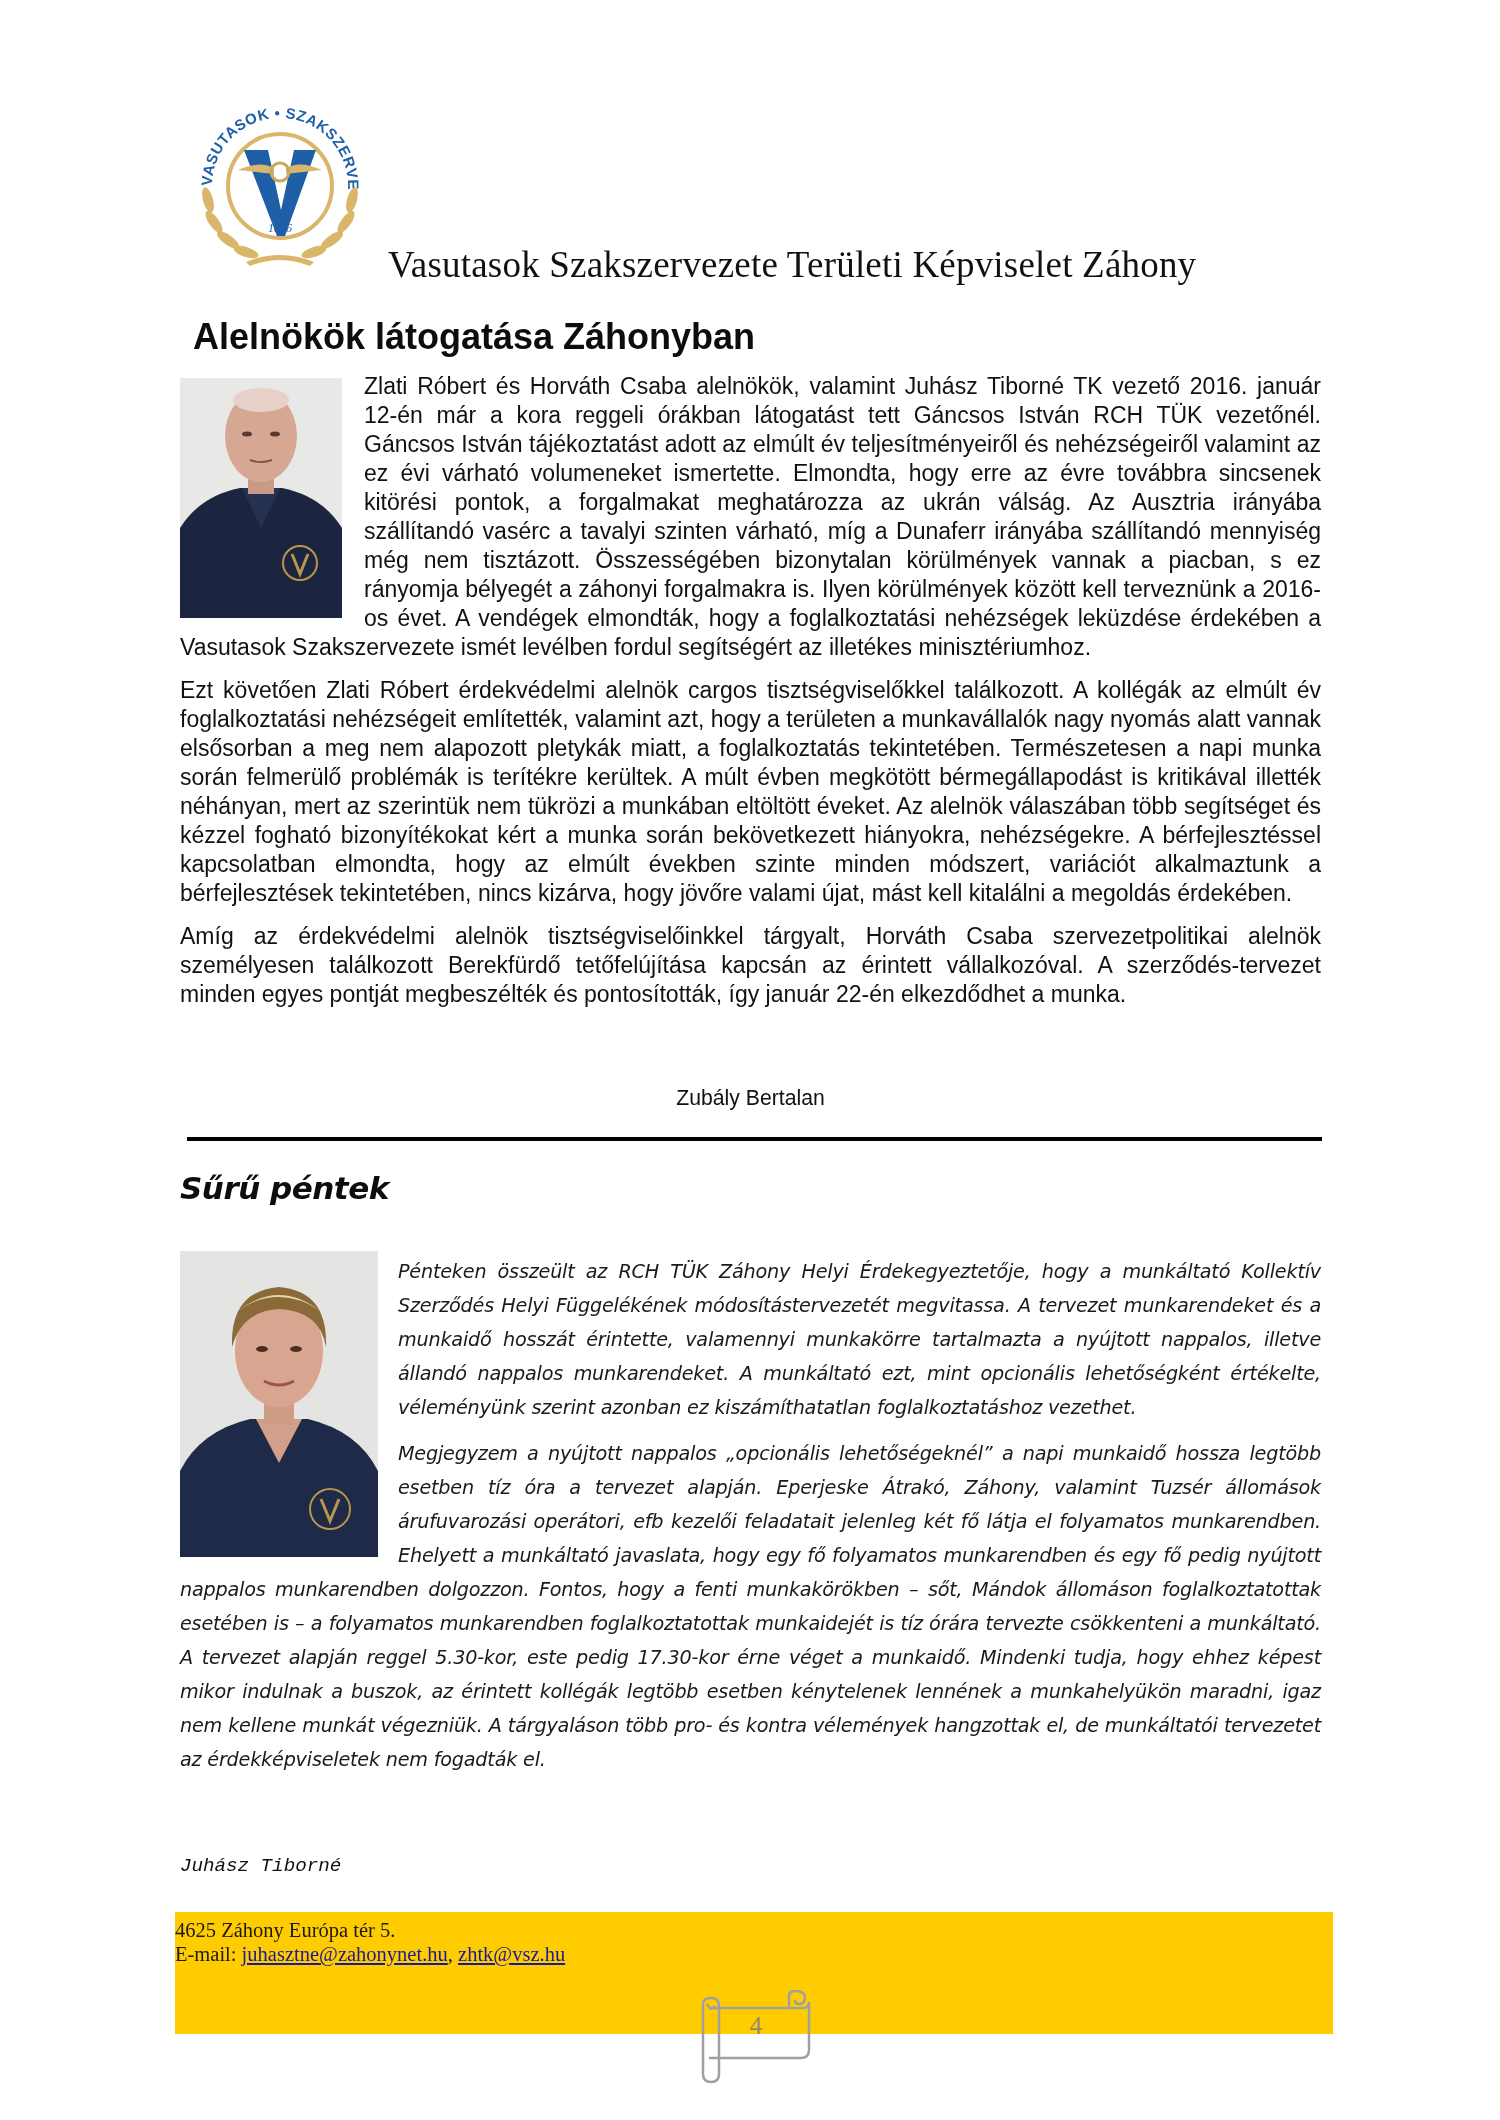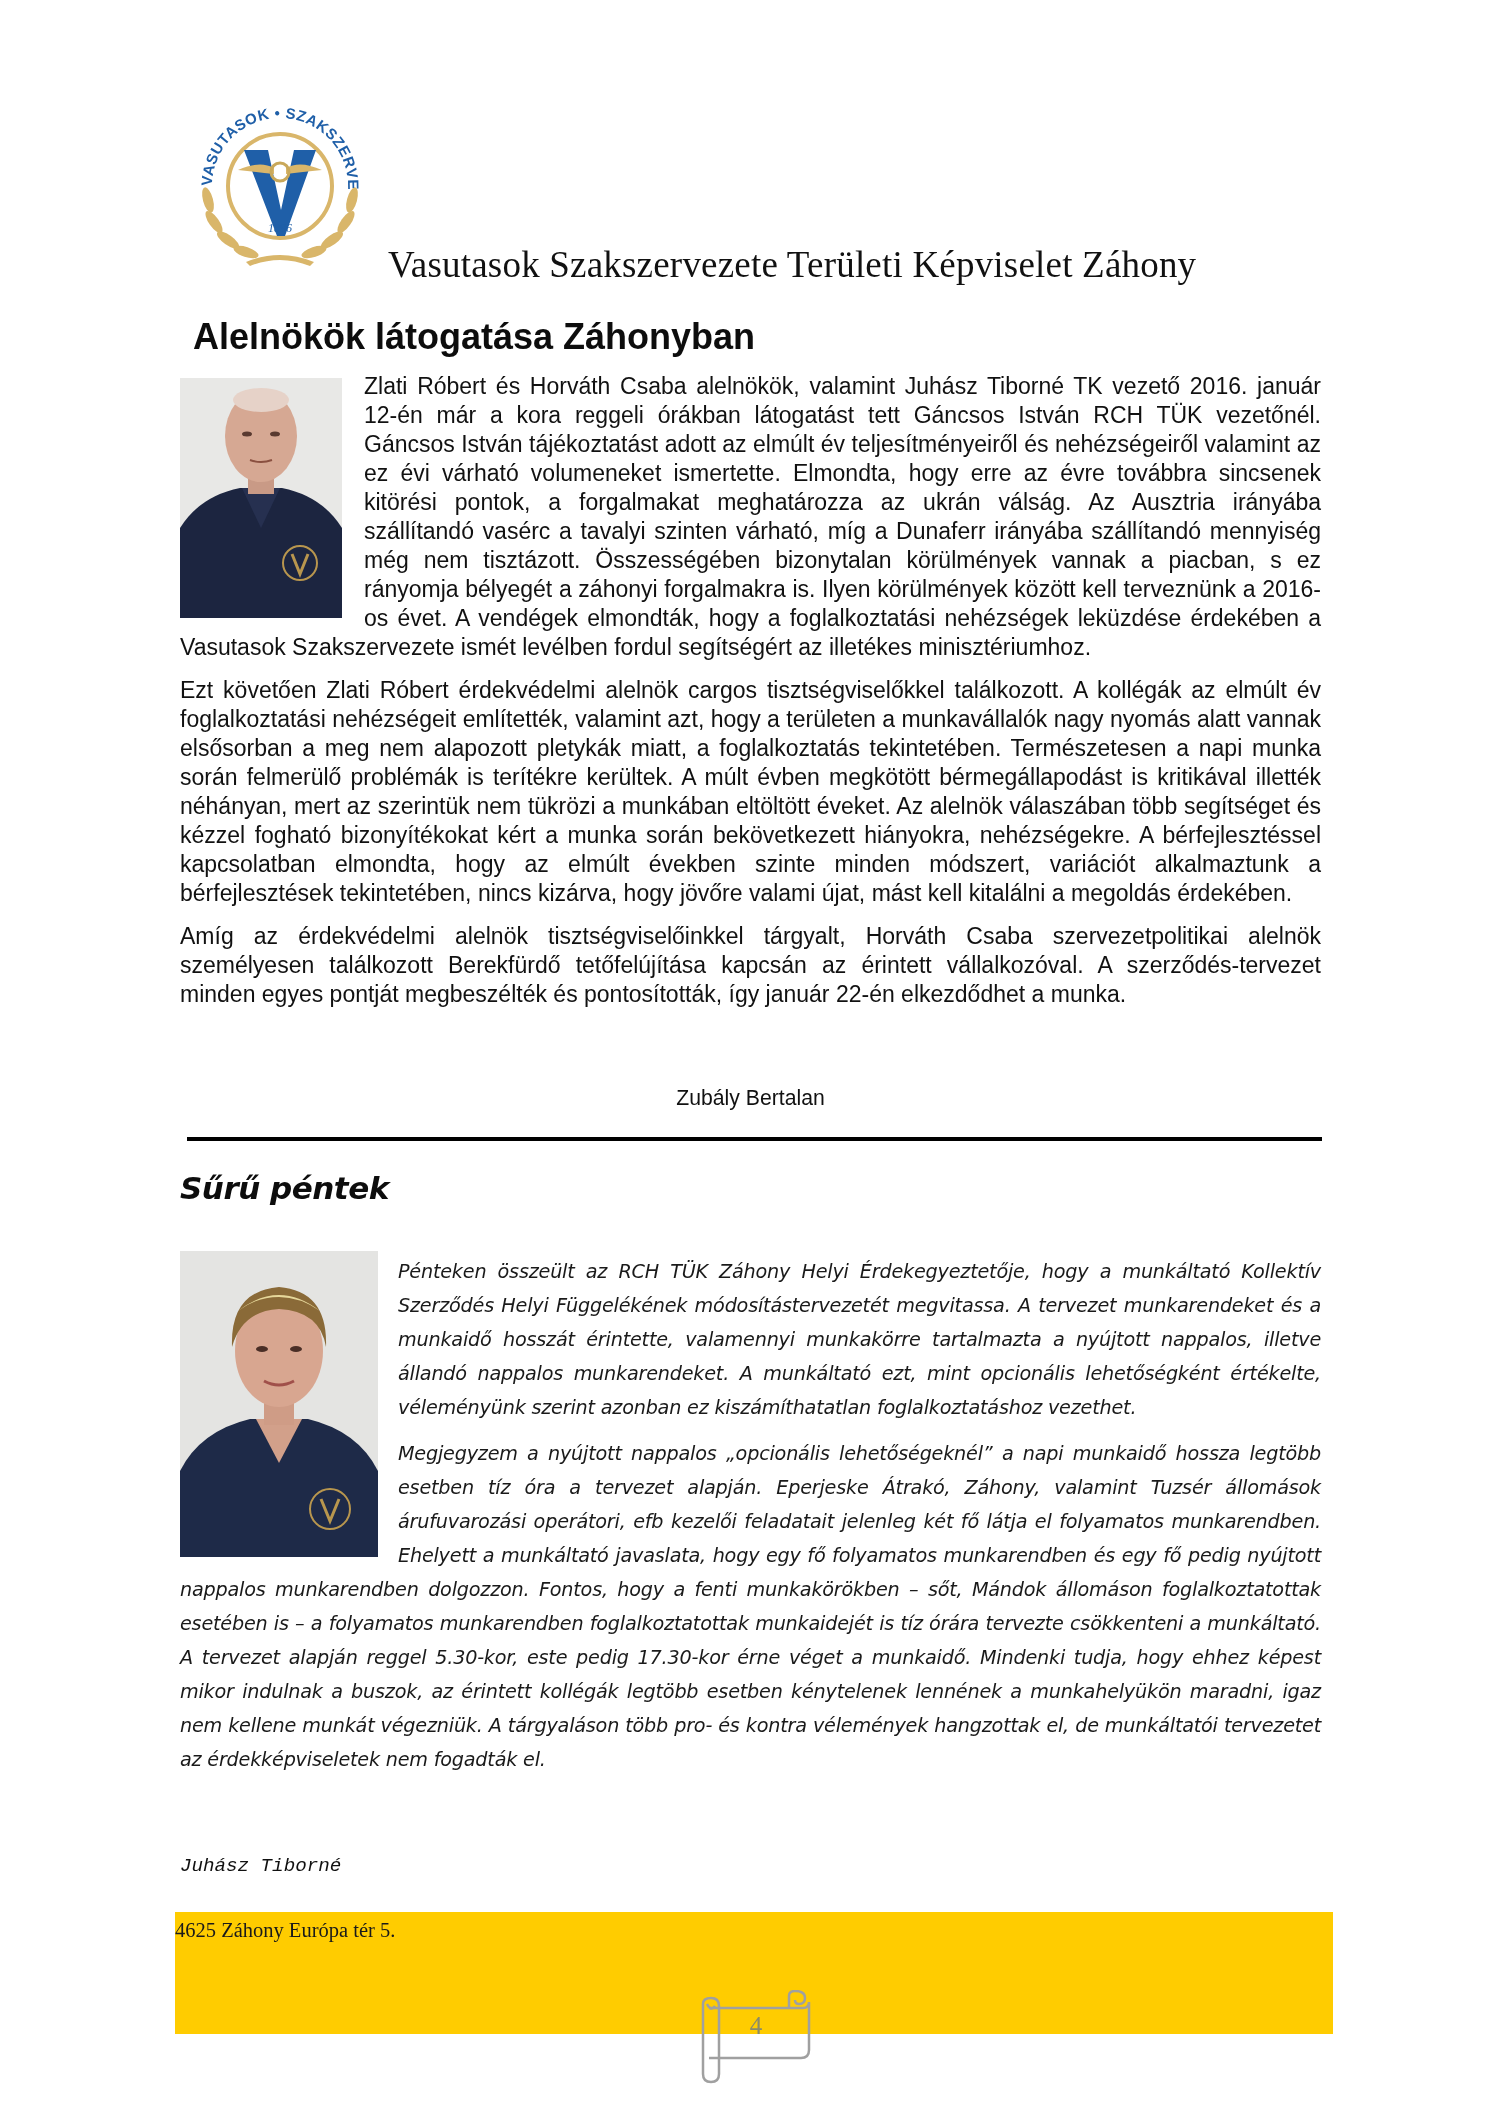--- a/index.html
+++ b/index.html
@@ -110,20 +110,23 @@
       <path d="M141 248 L150 270 L159 248" stroke="#b8964e" stroke-width="3" fill="none"></path>
     </svg>
   </div>
   <p>Pénteken összeült az RCH TÜK Záhony Helyi Érdekegyeztetője, hogy a munkáltató Kollektív Szerződés Helyi Függelékének módosítástervezetét megvitassa. A tervezet munkarendeket és a munkaidő hosszát érintette, valamennyi munkakörre tartalmazta a nyújtott nappalos, illetve állandó nappalos munkarendeket. A munkáltató ezt, mint opcionális lehetőségként értékelte, véleményünk szerint azonban ez kiszámíthatatlan foglalkoztatáshoz vezethet.</p>
   <p>Megjegyzem a nyújtott nappalos „opcionális lehetőségeknél” a napi munkaidő hossza legtöbb esetben tíz óra a tervezet alapján. Eperjeske Átrakó, Záhony, valamint Tuzsér állomások árufuvarozási operátori, efb kezelői feladatait jelenleg két fő látja el folyamatos munkarendben. Ehelyett a munkáltató javaslata, hogy egy fő folyamatos munkarendben és egy fő pedig nyújtott nappalos munkarendben dolgozzon. Fontos, hogy a fenti munkakörökben – sőt, Mándok állomáson foglalkoztatottak esetében is – a folyamatos munkarendben foglalkoztatottak munkaidejét is tíz órára tervezte csökkenteni a munkáltató. A tervezet alapján reggel 5.30-kor, este pedig 17.30-kor érne véget a munkaidő. Mindenki tudja, hogy ehhez képest mikor indulnak a buszok, az érintett kollégák legtöbb esetben kénytelenek lennének a munkahelyükön maradni, igaz nem kellene munkát végezniük. A tárgyaláson több pro- és kontra vélemények hangzottak el, de munkáltatói tervezetet az érdekképviseletek nem fogadták el.</p>
 </div>
 <div id="a2-sign" class="abs">Juhász Tiborné</div>
 
 <div id="footer" class="abs">
   <div>4625 Záhony Európa tér 5.</div>
+  <div>
+    <span>E-mail: </span><a>juhasztne@zahonynet.hu</a><span>, </span><a>zhtk@vsz.hu</a>
+  </div>
 </div>
 <div id="page-scroll" class="abs">
   <svg width="136" height="94" viewBox="0 0 136 94" fill="none" stroke="#a0a0a0" stroke-width="2.5">
     <path d="M26 18 L120 18 Q126 18 126 12 L126 60 Q126 68 118 68 L26 68"></path>
     <path d="M106 18 L106 6 Q106 1 112 1 Q122 1 122 8 Q122 14 116 14 Q112 14 112 10"></path>
     <path d="M20 14 Q20 8 28 8 Q36 8 36 16 L36 84 Q36 92 28 92 Q20 92 20 84 Z"></path>
     <path d="M24 14 Q28 22 32 16"></path>
   </svg>
 </div>
 <div id="page-num" class="abs">4</div>

